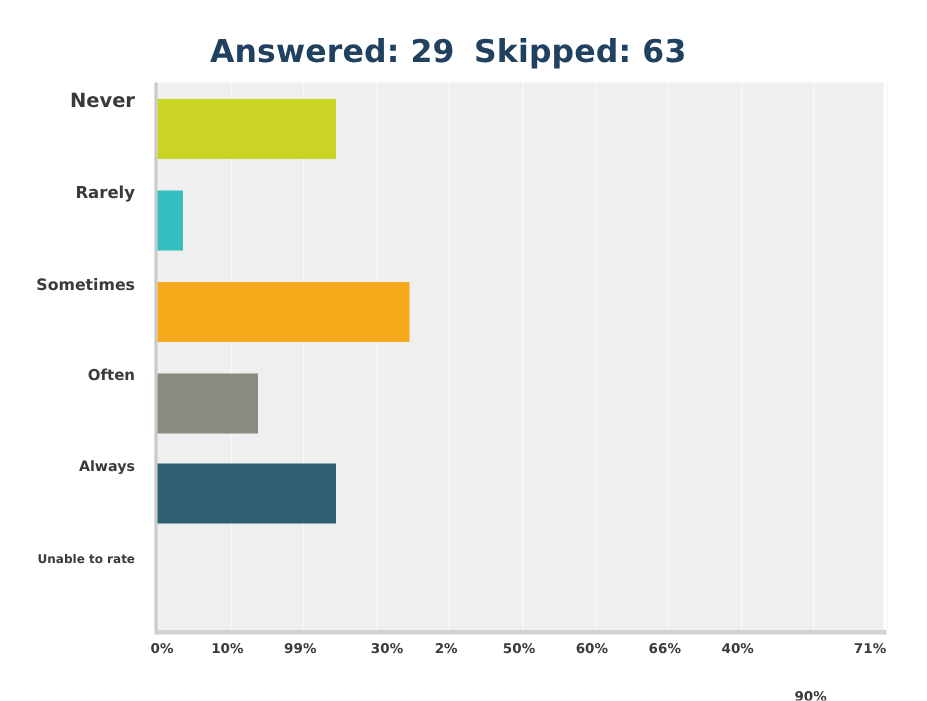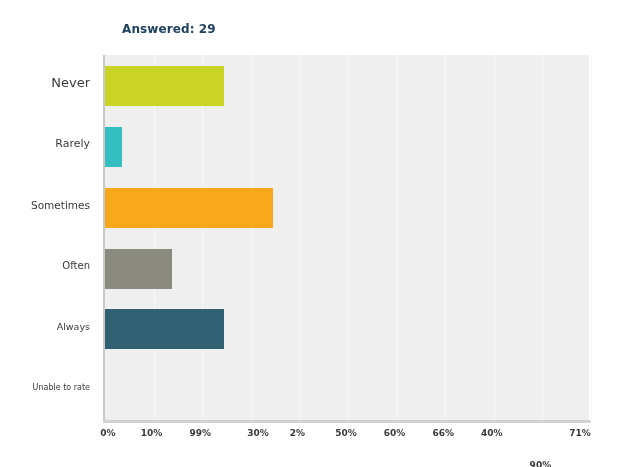--- a/index.html
+++ b/index.html
@@ -18,25 +18,26 @@
   
   #summary-header {
     position: absolute;
     left: 0;
     top: 22px;
     width: 618px;
     height: 26px;
   }
   .summary-stat {
     position: absolute;
-    font-size: 12px;
+    font-size: 21px;
     font-weight: bold;
     color: #20415f;
     white-space: nowrap;
     letter-spacing: 0.1px;
+    margin-left: 18px;
   }
   #stat-answered { left: 122px; top: 0; }
   #stat-skipped  { left: 298px; top: 0; }
 
   
   #chart-area {
     position: absolute;
     left: 103px;
     top: 55px;
     width: 486px;
@@ -82,23 +83,24 @@
     position: absolute;
     left: 0;
     top: 11px;
     height: 40px;
   }
 
   
   #category-labels {
     position: absolute;
     left: 0;
-    top: 54px;
+    top: 39px;
     width: 99px;
     height: 365px;
+    font-weight: bold;
   }
   .cat-label {
     position: absolute;
     right: 0;
     width: 99px;
     text-align: right;
     color: #3a3a3a;
     white-space: nowrap;
     font-family: "DejaVu Sans", "Liberation Sans", sans-serif;
   }
@@ -120,20 +122,21 @@
     text-align: center;
     white-space: nowrap;
     transform: translateX(-50%);
   }
 </style>
 </head>
 <body>
 
 <div id="summary-header">
   <div class="summary-stat" id="stat-answered">Answered: 29</div>
+  <div class="summary-stat" id="stat-skipped">Skipped: 63</div>
 </div>
 
 <div id="category-labels">
     <div class="cat-label" style="font-size: 13px; top: 21.0567px; padding-right: 9px;">Never</div>
     <div class="cat-label" style="font-size: 11px; top: 83.33px; padding-right: 9px;">Rarely</div>
     <div class="cat-label" style="font-size: 10.5px; top: 144.523px; padding-right: 9px;">Sometimes</div>
     <div class="cat-label" style="font-size: 10px; top: 205.717px; padding-right: 9px;">Often</div>
     <div class="cat-label" style="font-size: 9.5px; top: 266.91px; padding-right: 9px;">Always</div>
     <div class="cat-label" style="font-size: 8px; top: 328.823px; padding-right: 9px;">Unable to rate</div>
   </div>

